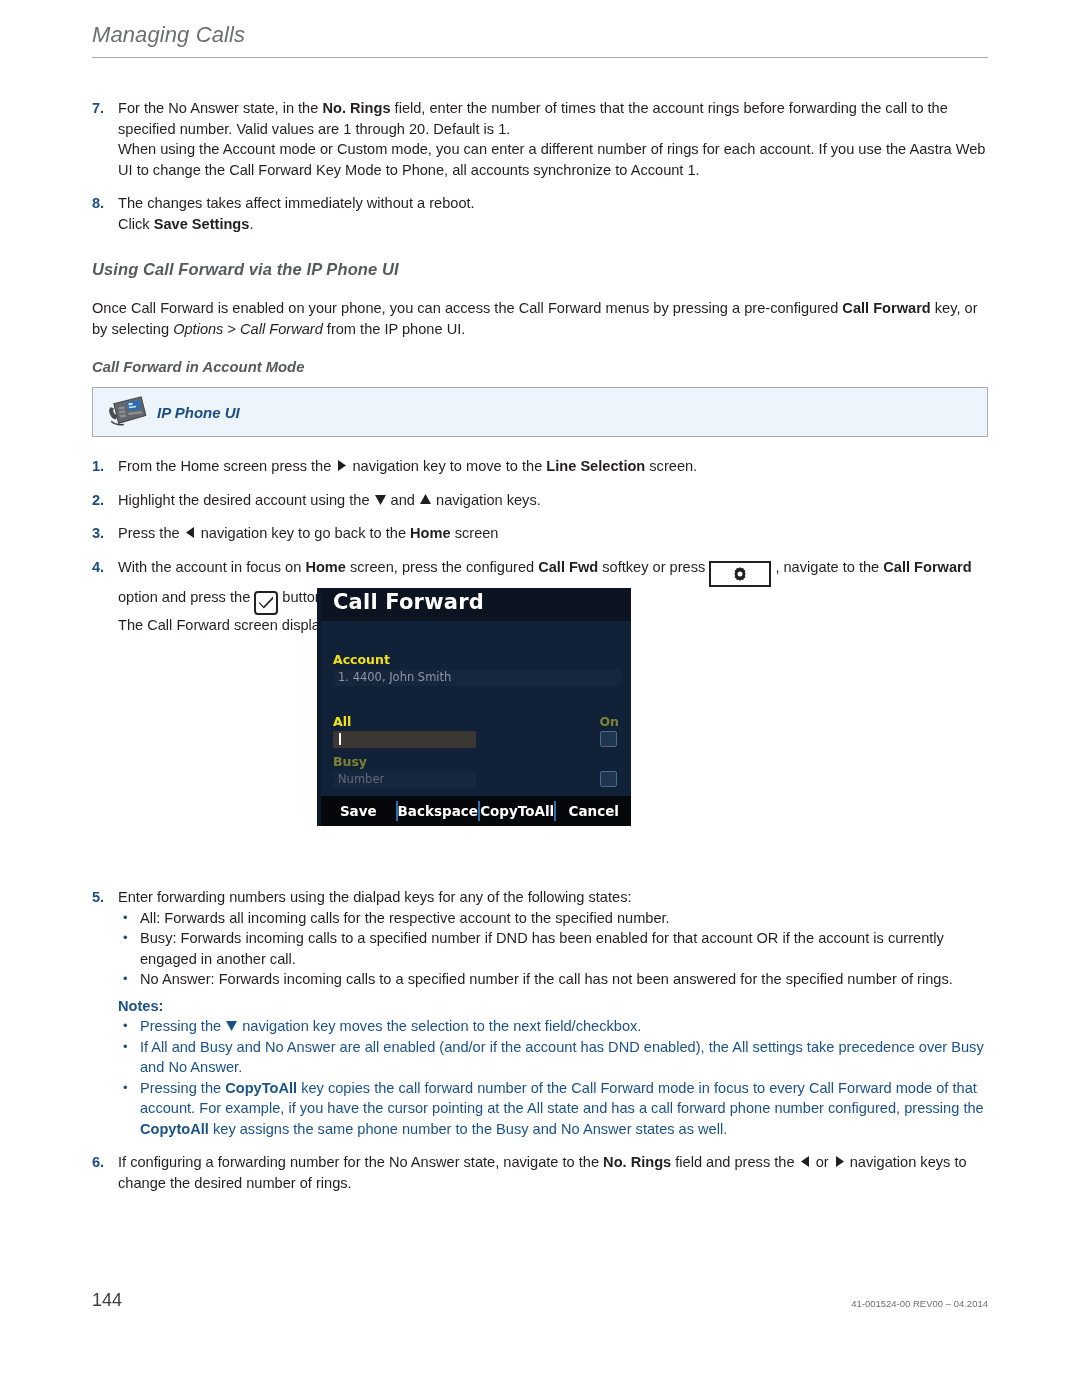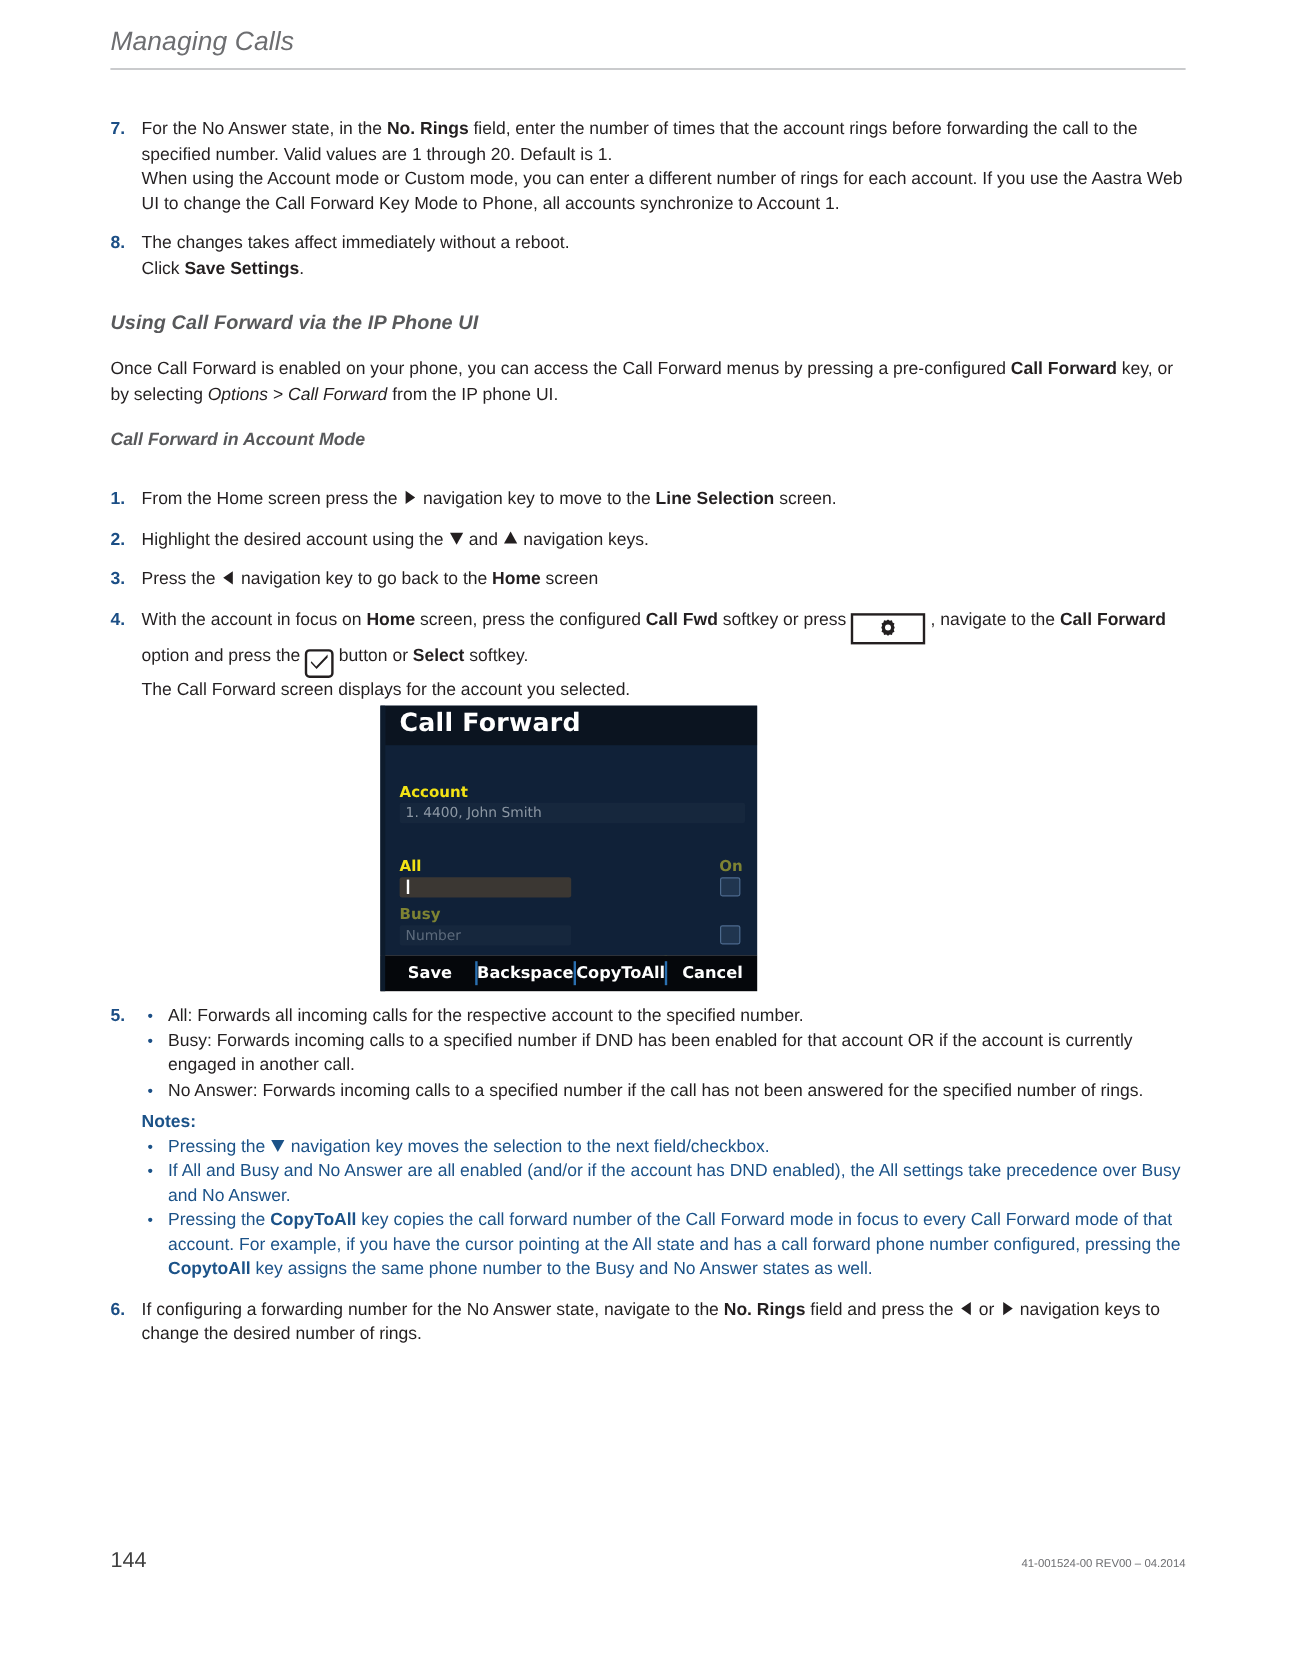--- a/index.html
+++ b/index.html
@@ -189,20 +189,40 @@
   <div class="gap-md"></div>
 
   <p class="para">Once Call Forward is enabled on your phone, you can access the Call Forward menus by pressing a pre-configured <b>Call Forward</b> key, or by selecting <i>Options</i> &gt; <i>Call Forward</i> from the IP phone UI.</p>
 
   <div class="gap-md"></div>
 
   <h3 class="sub-title">Call Forward in Account Mode</h3>
 
   <div style="height:12px"></div>
 
+  <div class="callout">
+    <div class="ico">
+      <svg width="44" height="38" viewBox="0 0 44 38">
+        <g transform="rotate(-8 22 19)">
+          <path d="M10 10 L38 7 L40 26 L12 30 Z" fill="#63676b"></path>
+          <path d="M10 10 L38 7 L40 26 L12 30 Z" fill="none" stroke="#3e4145" stroke-width="1"></path>
+          <rect x="23" y="10" width="13" height="9" fill="#2a6fb0"></rect>
+          <rect x="24.5" y="11.5" width="4" height="2.2" fill="#d8e6f2"></rect>
+          <rect x="24.5" y="15" width="7" height="1.6" fill="#d8e6f2"></rect>
+          <rect x="14" y="14" width="6" height="2.4" fill="#8c9095"></rect>
+          <rect x="14" y="18" width="6" height="2.4" fill="#8c9095"></rect>
+          <rect x="14" y="22" width="6" height="2.4" fill="#8c9095"></rect>
+          <rect x="23" y="21" width="14" height="2.4" fill="#8c9095"></rect>
+          <path d="M6 13 q-3 3 -1 8 q1 4 5 5 l2 -4 q-3 -1 -3.5 -4 q-0.4 -2 1 -3.5 Z" fill="#4a4e52"></path>
+          <path d="M5 27 q4 5 12 5" stroke="#3e4145" stroke-width="1.6" fill="none"></path>
+        </g>
+      </svg>
+    </div>
+    <div class="label">IP Phone UI</div>
+  </div>
 
   <div class="gap-md"></div>
 
   <div class="step">
     <div class="num">1.</div>
     <div class="txt">From the Home screen press the <span class="arrow"><svg width="13" height="13" viewBox="0 0 13 13">
             <polygon points="3,1 11,6.5 3,12" fill="#231f20"></polygon>
           </svg></span> navigation key to move to the <b>Line Selection</b> screen.</div>
   </div>
   <div class="gap-sm"></div>
@@ -233,20 +253,21 @@
           </svg></span> , navigate to the <b>Call Forward</b> option and press the <span class="keybox sq"><svg width="17" height="15" viewBox="0 0 17 15" style="vertical-align:-2px">
             <path d="M1.5 7 L5.5 11.5 L15 1.5 L15 4 L5.8 13.5 L1 8.2 Z" fill="#231f20"></path>
           </svg></span> button or <b>Select</b> softkey.<br>The Call Forward screen displays for the account you selected.</div>
   </div>
 
   <div style="height:252px"></div>
 
   <div class="step">
     <div class="num">5.</div>
     <div class="txt">
+      <p>Enter forwarding numbers using the dialpad keys for any of the following states:</p>
       <ul class="bullets">
         <li>
           <span class="dot">•</span>
           <span class="bt">All: Forwards all incoming calls for the respective account to the specified number.</span>
         </li>
         <li>
           <span class="dot">•</span>
           <span class="bt">Busy: Forwards incoming calls to a specified number if DND has been enabled for that account OR if the account is currently engaged in another call.</span>
         </li>
         <li>

